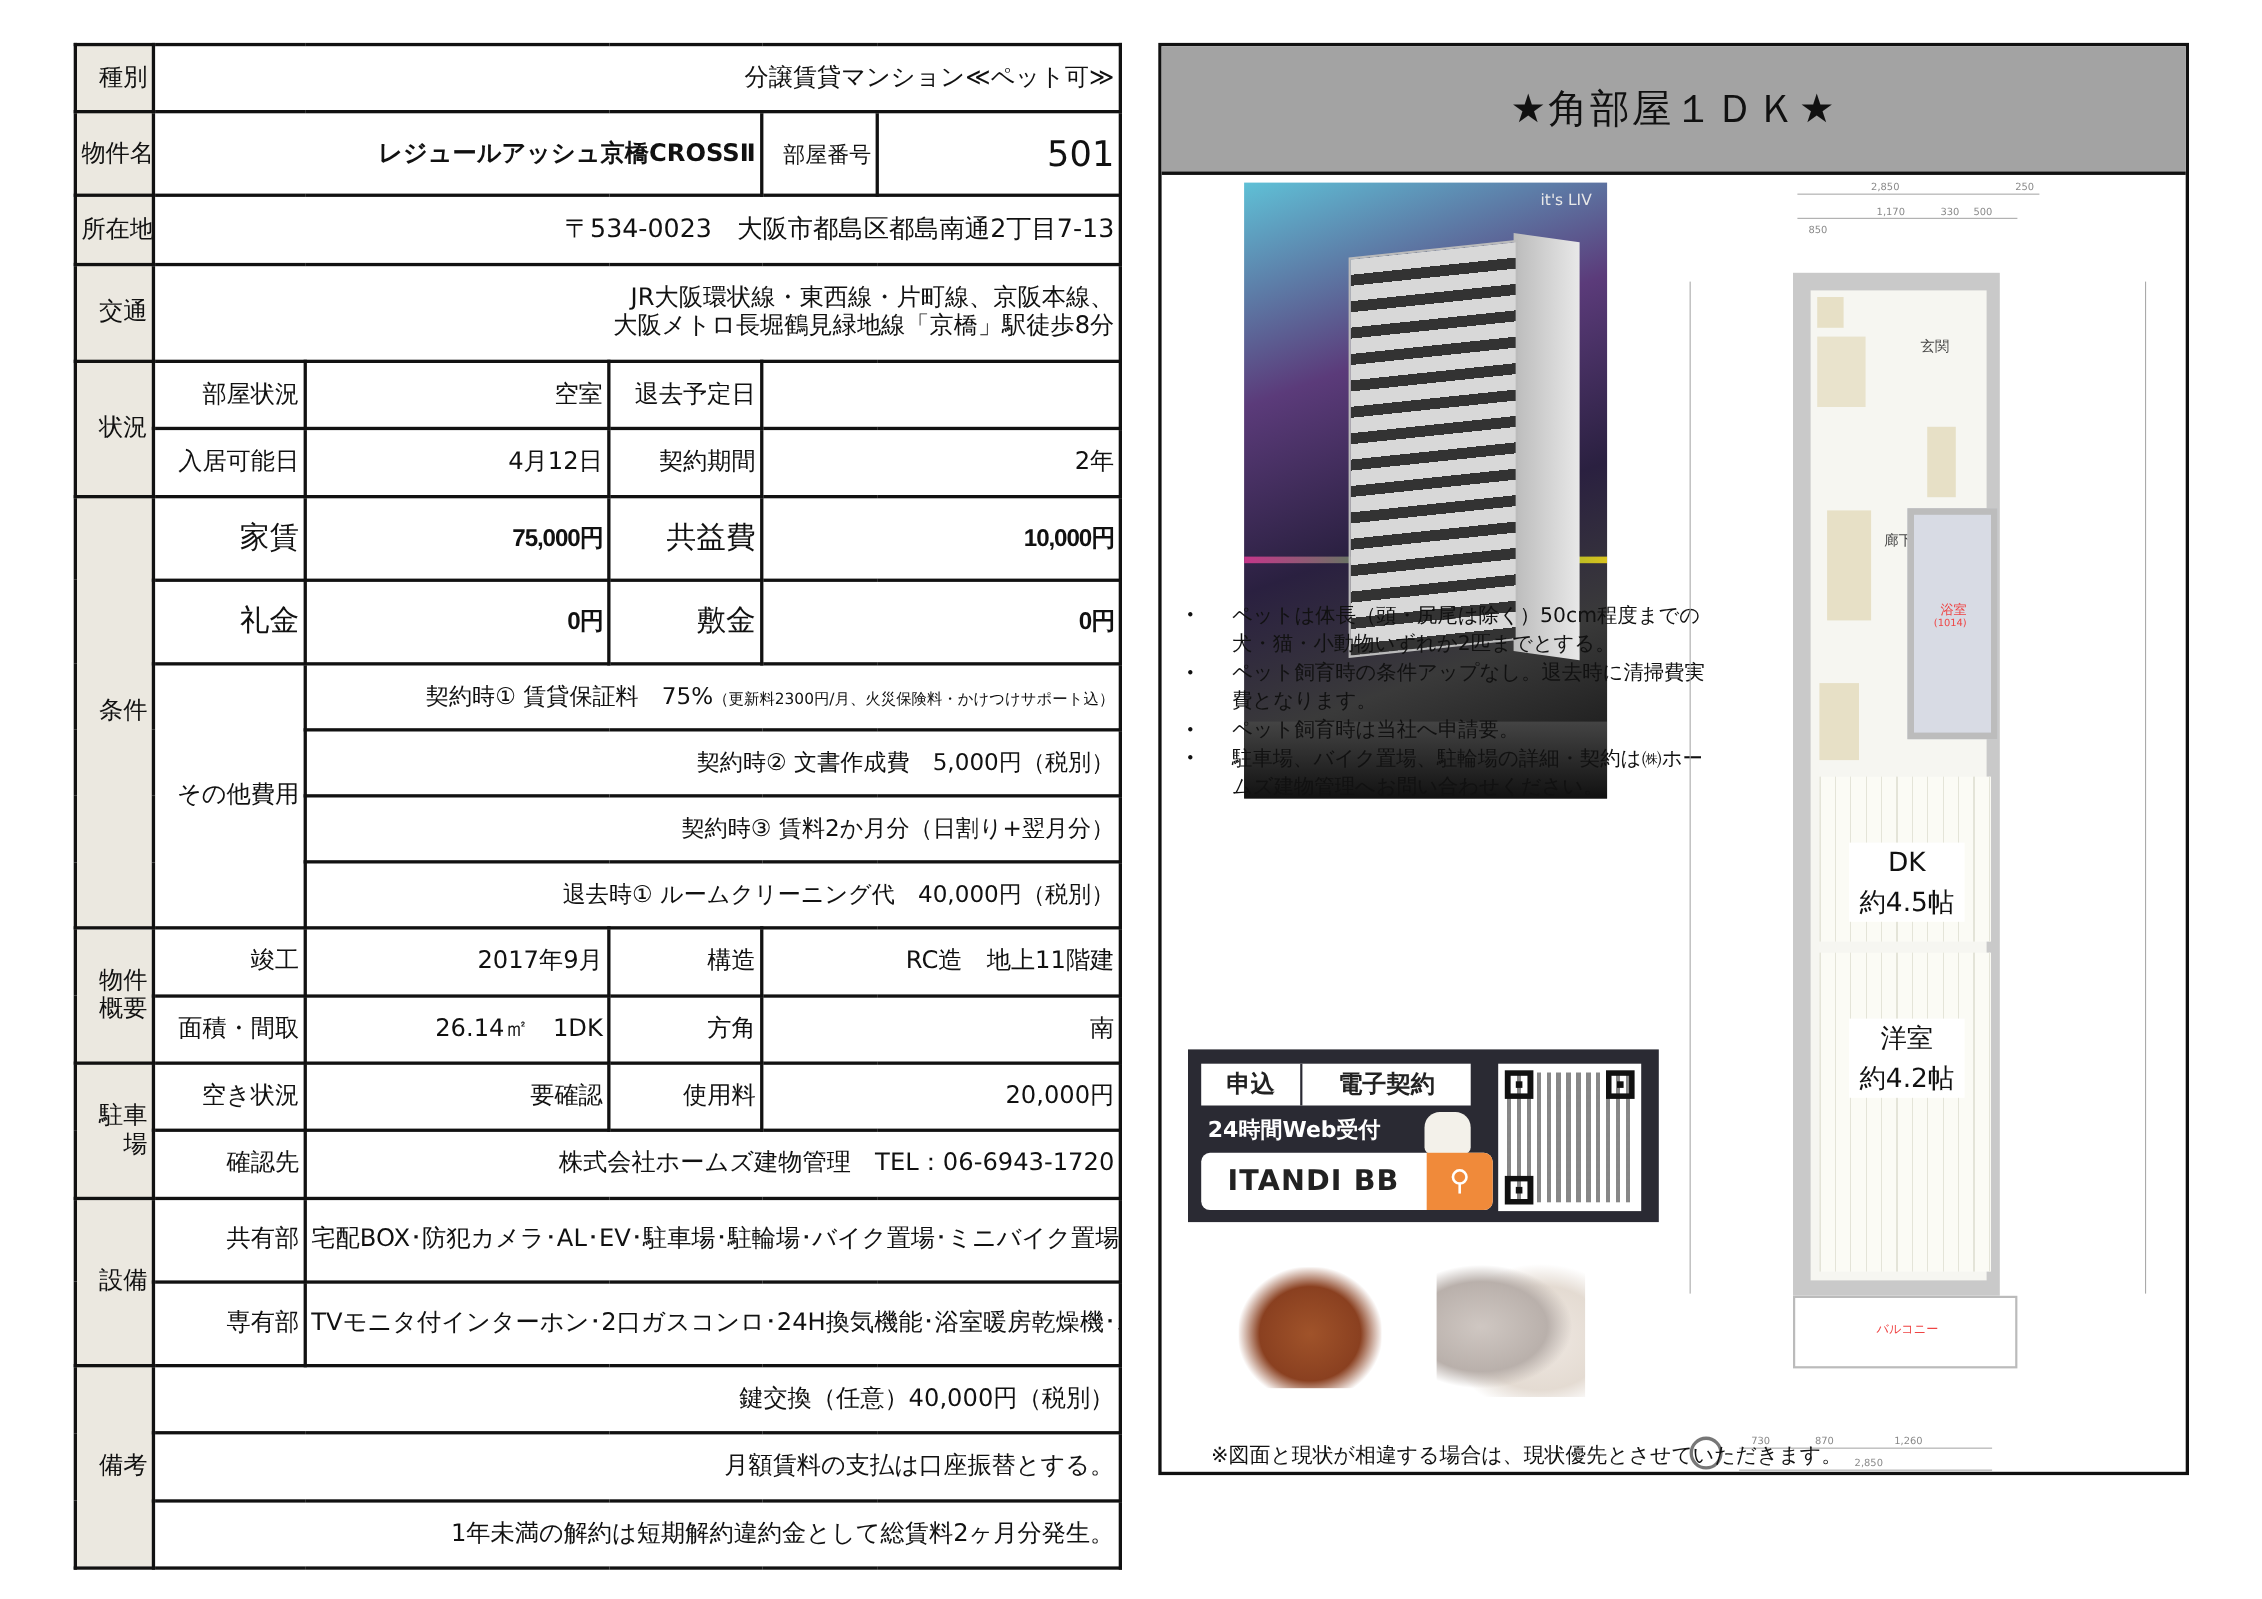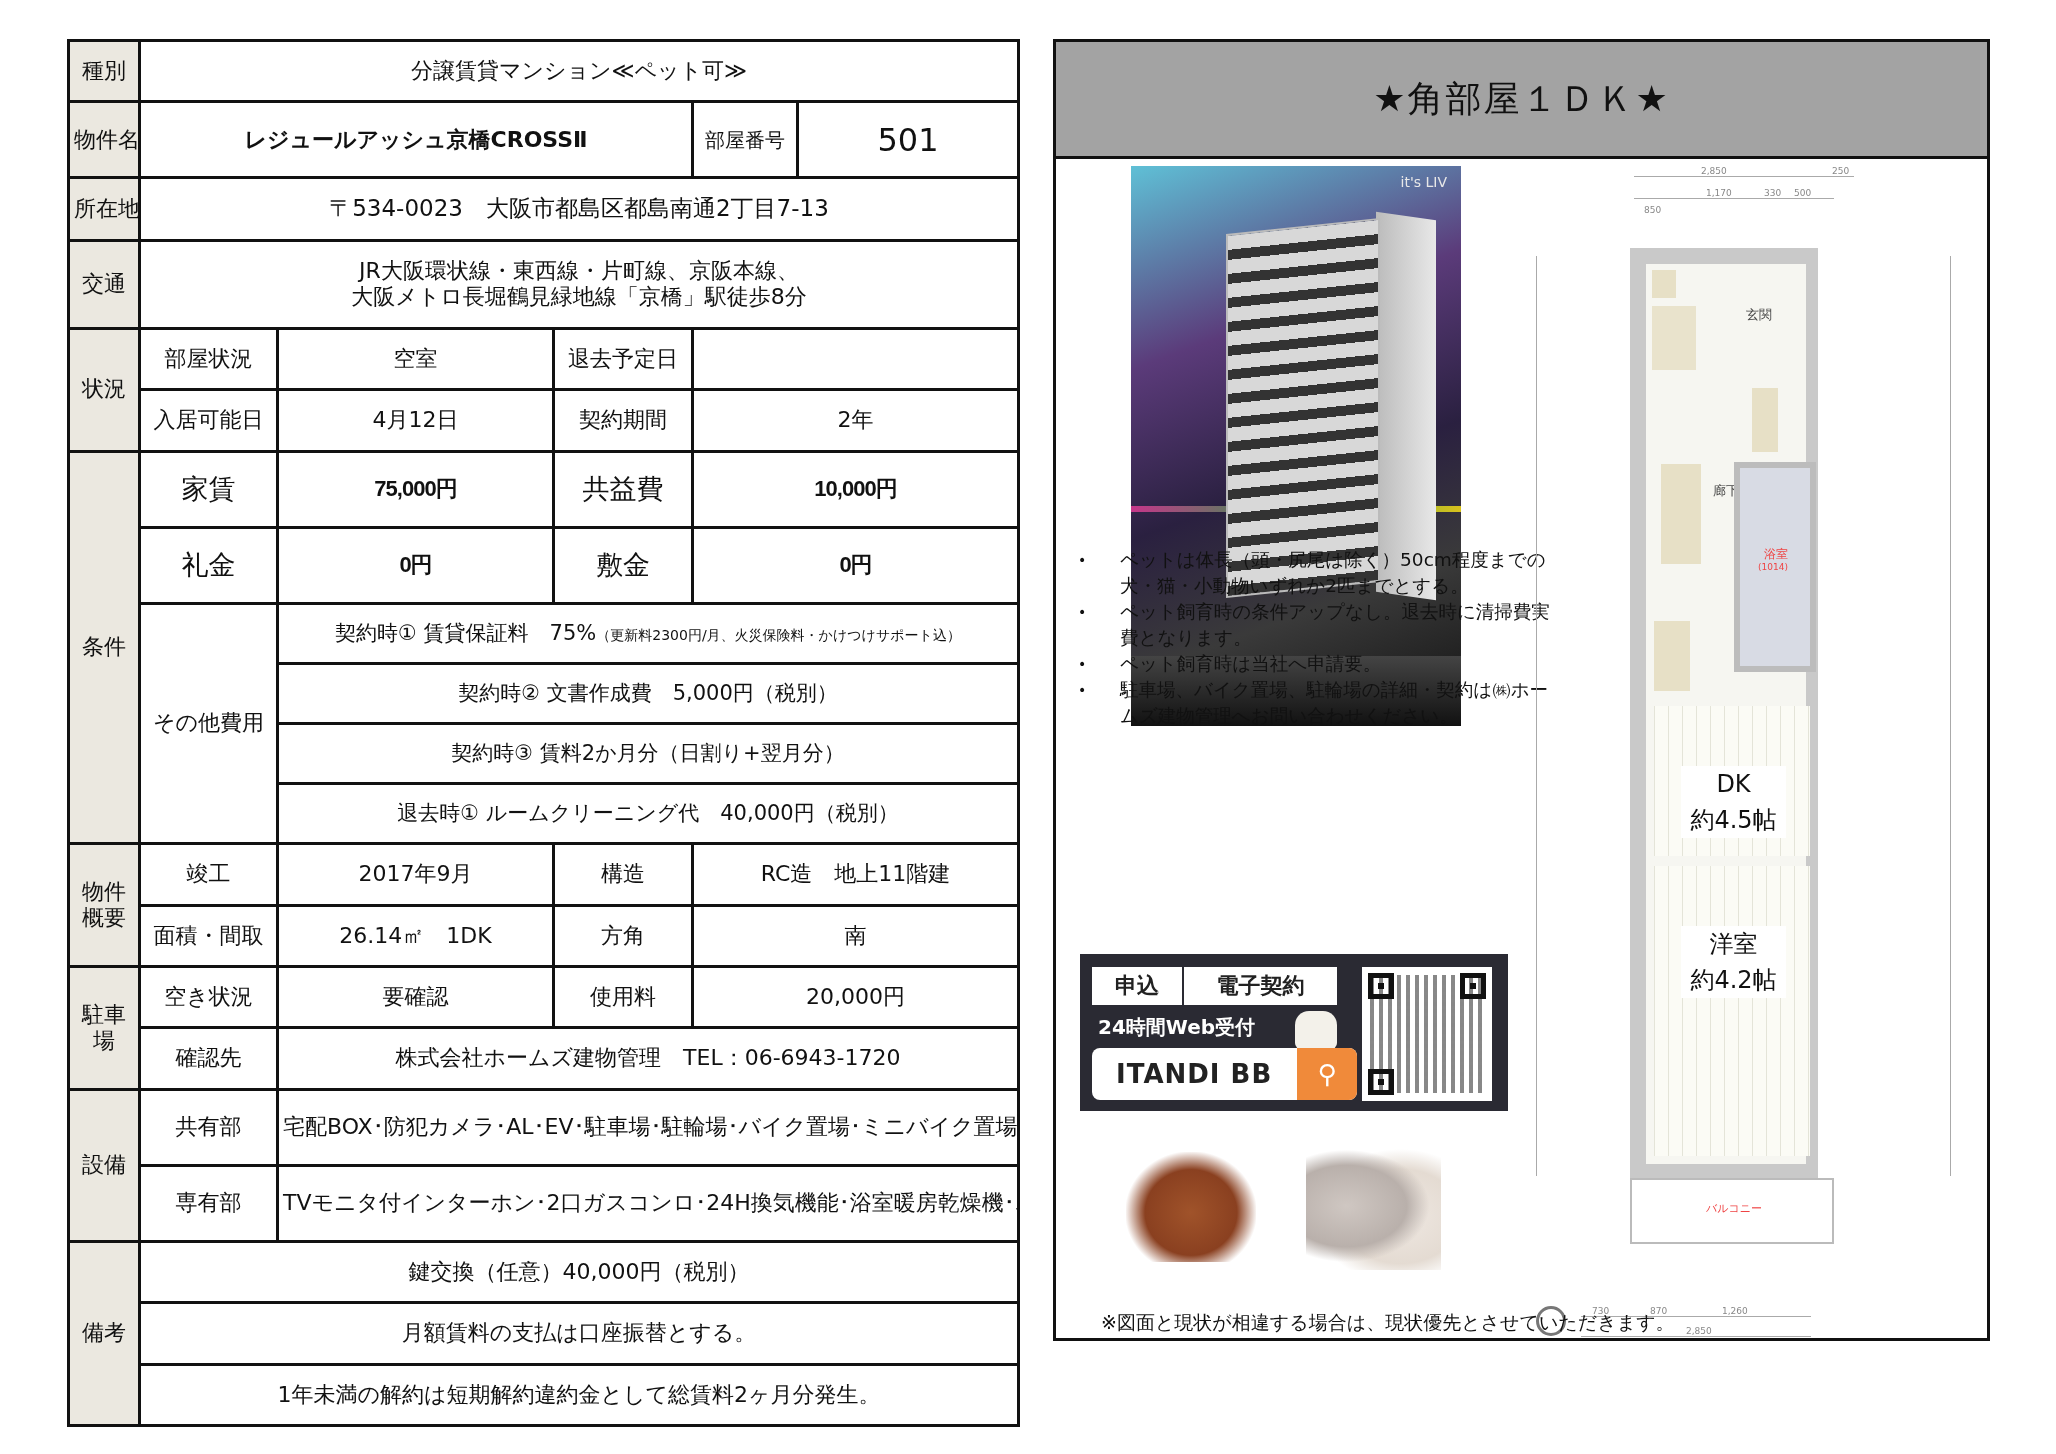--- a/index.html
+++ b/index.html
@@ -2,21 +2,21 @@
 <html><head>
 <meta charset="utf-8">
 <style>
   html, body { margin:0; padding:0; background:#ffffff; }
   body { width:2056px; height:1454px; position:relative; overflow:hidden;
          font-family:"DejaVu Sans", "Liberation Sans", sans-serif; color:#111; }
 
   
   .sheet { position:absolute; left:67px; top:39px; width:950px; }
   table.spec { border-collapse:collapse; width:950px; table-layout:fixed; }
-  table.spec td { border:3px solid #111; padding:16px 4px; text-align:center; vertical-align:middle;
+  table.spec td { border:3px solid #111; padding:16px 4px; text-align:right; vertical-align:middle;
                   font-size:22px; line-height:1.2; overflow:hidden; white-space:nowrap; }
   td.lbl { background:#ebe8e0; font-size:21px; padding:0 2px; }
   td.sub { font-size:23px; }
   td.left { text-align:left; }
   td.wrap { white-space:normal; text-align:left; font-size:19px; line-height:1.15; }
   .huge { font-size:42px; font-weight:bold; letter-spacing:-1px; font-family:"Liberation Sans", sans-serif; }
   .name { font-size:34px; font-weight:bold; text-align:left; padding-left:12px; letter-spacing:0; }
   .small { font-size:14px; }
 
   

